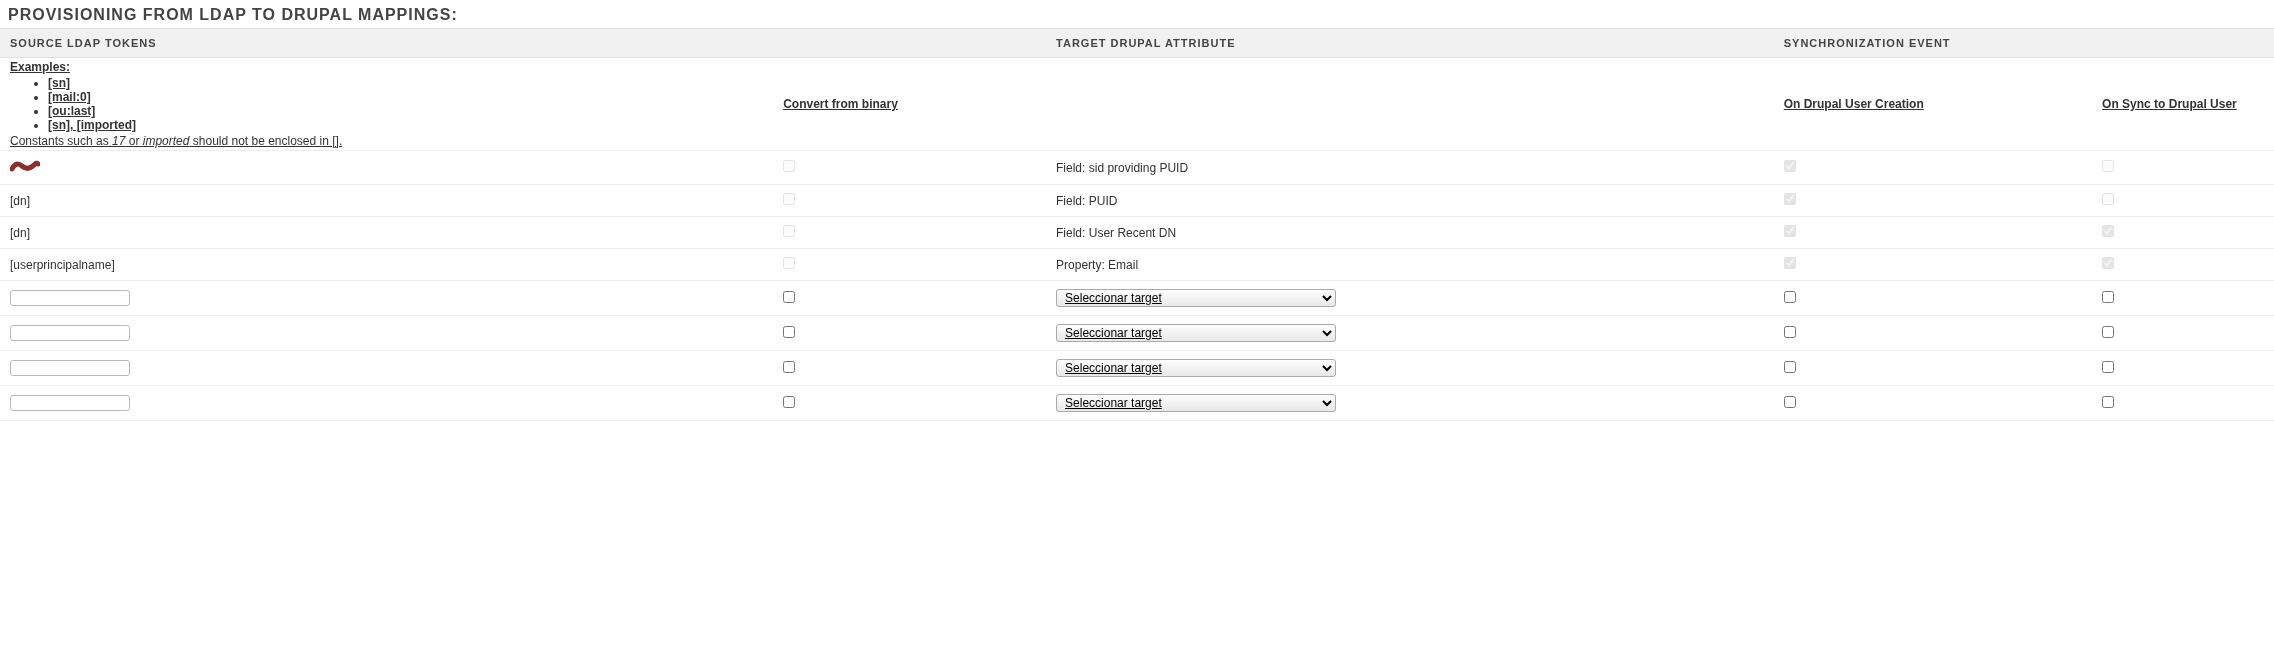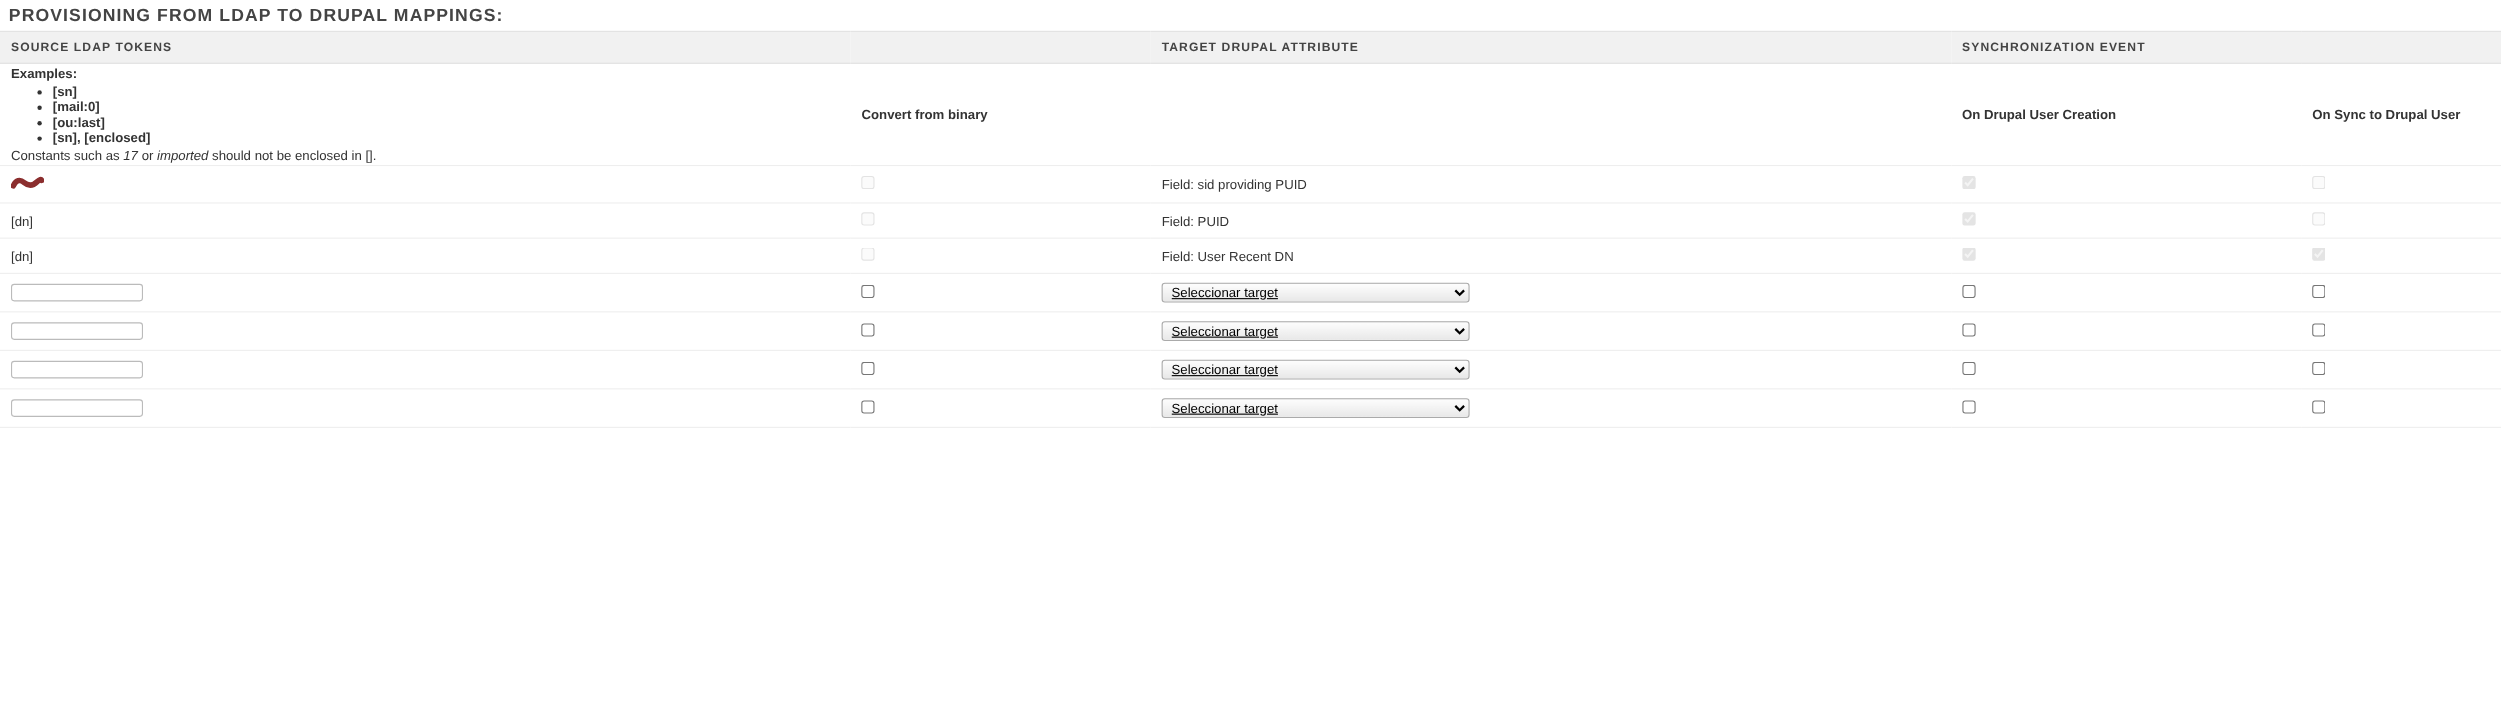--- a/index.html
+++ b/index.html
@@ -34,20 +34,21 @@
       border-bottom: 1px solid #e0e0e0;
     }
     thead tr.subheader-row th {
       text-align: left;
       font-weight: bold;
       font-size: 12px;
       color: #333;
       padding: 2px 10px;
       border-bottom: 1px solid #eee;
       vertical-align: middle;
+      text-decoration: underline;
     }
     .examples-cell {
       font-weight: normal;
       font-size: 12px;
       color: #333;
       padding: 10px 10px;
     }
     .examples-cell .ex-title { font-weight: bold; margin-bottom: 2px; }
     .examples-cell ul { margin: 2px 0 2px 38px; padding: 0; }
     .examples-cell ul li { font-weight: bold; font-size: 12px; list-style: disc; }
@@ -112,21 +113,21 @@
       <th class="col-target">TARGET DRUPAL ATTRIBUTE</th>
       <th class="col-creation" colspan="2">SYNCHRONIZATION EVENT</th>
     </tr>
     <tr class="subheader-row">
       <th class="examples-cell col-source">
         <div class="ex-title">Examples:</div>
         <ul>
           <li>[sn]</li>
           <li>[mail:0]</li>
           <li>[ou:last]</li>
-          <li>[sn], [enclosed]</li>
+          <li>[sn], [imported]</li>
         </ul>
         <div class="footnote">
           <span>Constants such as </span><em>17</em><span> or </span><em>imported</em><span> should not be enclosed in [].</span>
         </div>
       </th>
       <th class="col-binary">Convert from binary</th>
       <th class="col-target"></th>
       <th class="col-creation">On Drupal User Creation</th>
       <th class="col-sync">On Sync to Drupal User</th>
     </tr>
@@ -149,20 +150,27 @@
         <td class="col-sync"><input type="checkbox" disabled="" style=""></td>
       </tr>
       <tr>
         <td class="col-source">[dn]</td>
         <td class="col-binary"><input type="checkbox" disabled="" style=""></td>
         <td class="col-target">Field: User Recent DN</td>
         <td class="col-creation"><input type="checkbox" disabled="" checked="" style=""></td>
         <td class="col-sync"><input type="checkbox" disabled="" checked="" style=""></td>
       </tr>
       <tr>
+        <td class="col-source">[userprincipalname]</td>
+        <td class="col-binary"><input type="checkbox" disabled="" style=""></td>
+        <td class="col-target">Property: Email</td>
+        <td class="col-creation"><input type="checkbox" disabled="" checked="" style=""></td>
+        <td class="col-sync"><input type="checkbox" disabled="" checked="" style=""></td>
+      </tr>
+      <tr>
         <td class="col-source"><input type="text" style=""></td>
         <td class="col-binary"><input type="checkbox" style=""></td>
         <td class="col-target"><select><option>Seleccionar target</option></select></td>
         <td class="col-creation"><input type="checkbox" style=""></td>
         <td class="col-sync"><input type="checkbox" style=""></td>
       </tr>
       <tr>
         <td class="col-source"><input type="text" style=""></td>
         <td class="col-binary"><input type="checkbox" style=""></td>
         <td class="col-target"><select><option>Seleccionar target</option></select></td>

